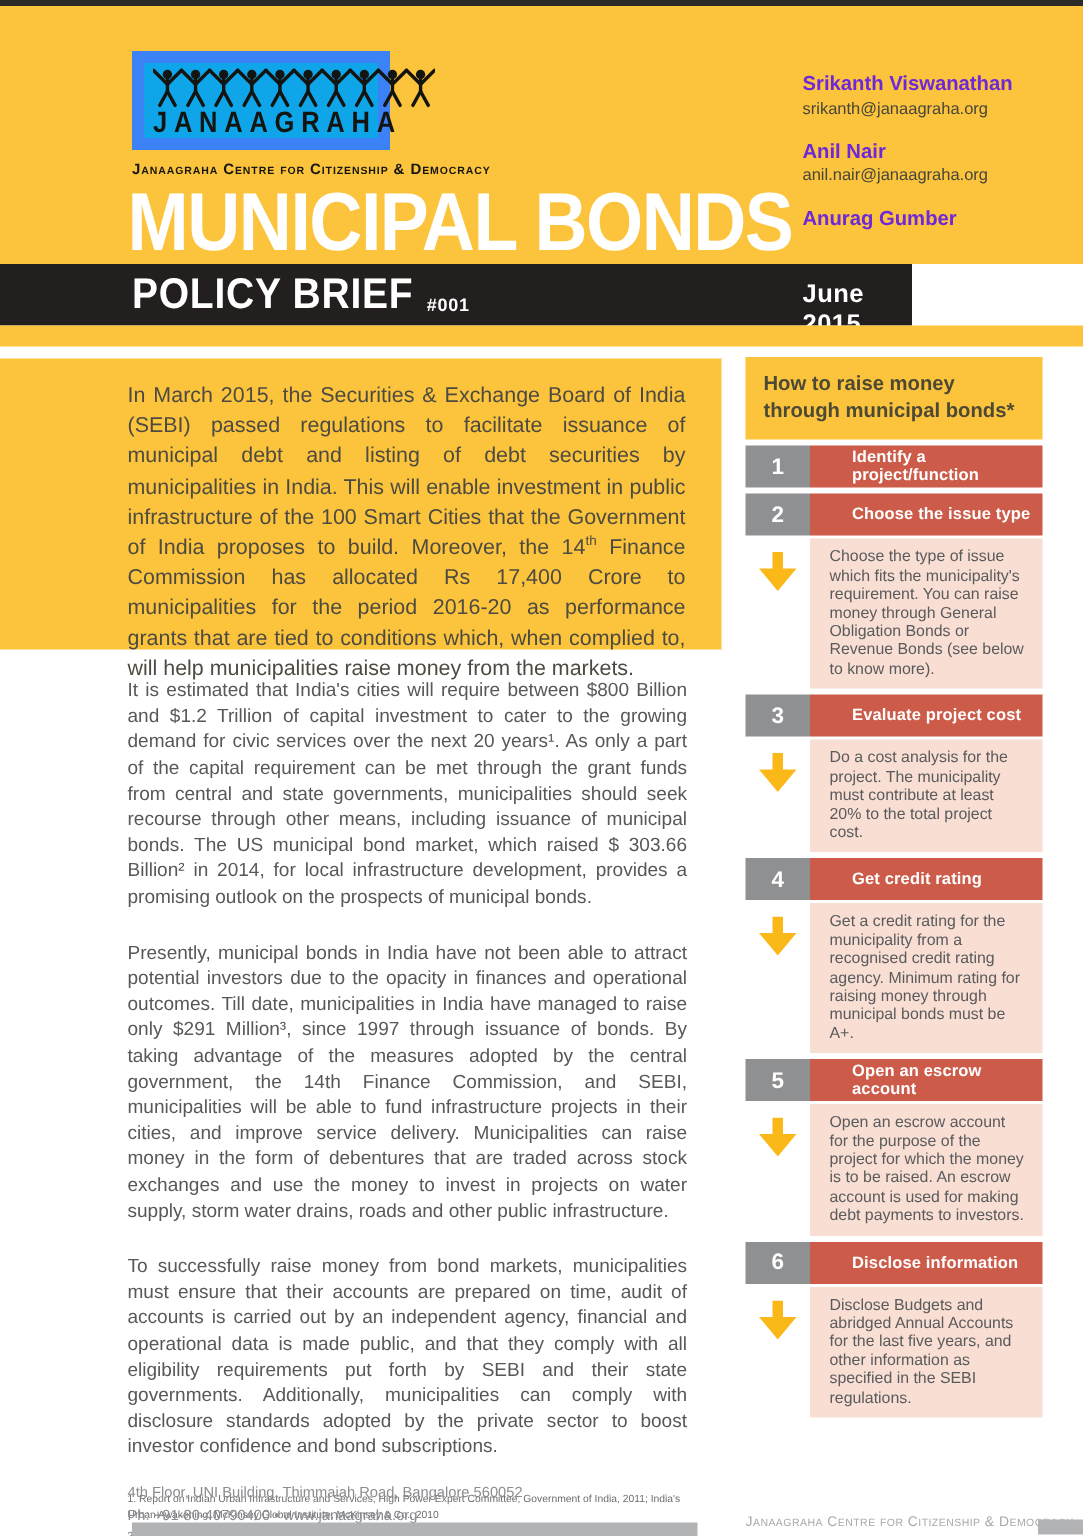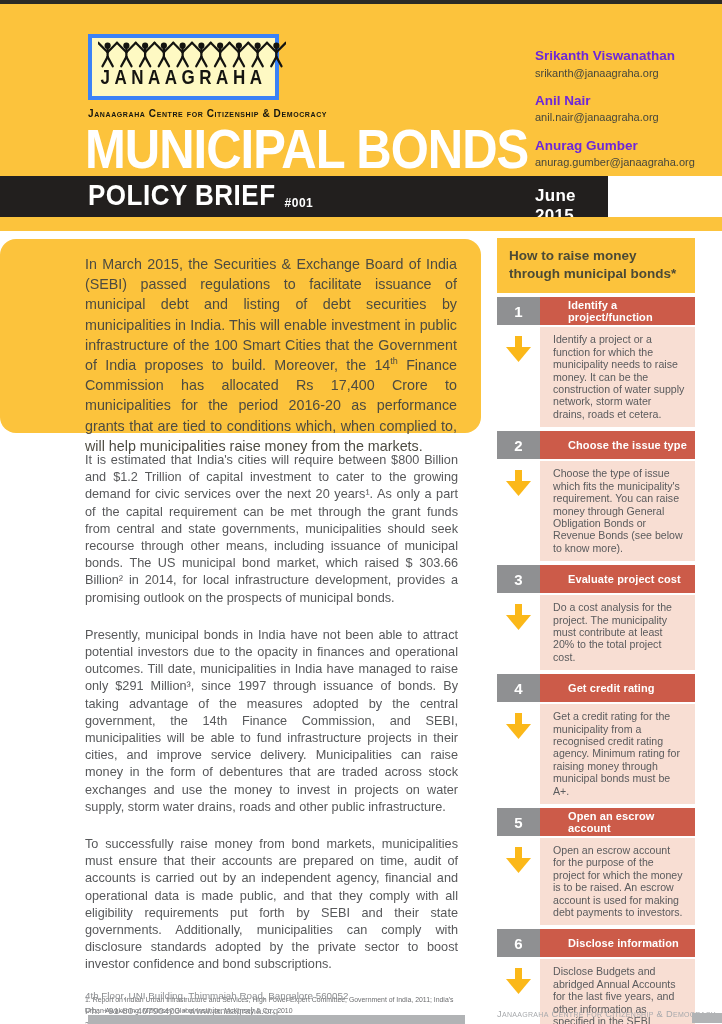--- a/index.html
+++ b/index.html
@@ -7,22 +7,22 @@
     width:722px;height:1024px;position:relative;overflow:hidden;
     background:#ffffff;font-family:"Liberation Sans",sans-serif;
     -webkit-font-smoothing:antialiased;
   }
   .abs{position:absolute;}
 
   
   .top-strip{left:0;top:0;width:722px;height:4px;background:#2b2a26;}
   .header{left:0;top:4px;width:722px;height:172px;background:#fcc33c;}
   .logo-box{
-    left:88px;top:30px;width:191px;height:66px;background:#fef9c3;
-    border:4px solid #3b82f6;box-sizing:border-box;padding:2px 6px 0 6px;
+    left:88px;top:30px;width:172px;height:66px;background:#0ea5e9;
+    border:8px solid #3b82f6;box-sizing:border-box;padding:2px 6px 0 6px;
   }
   .logo-figures{display:block;margin:0 auto;}
   .logo-word{
     text-align:center;font-weight:800;color:#141410;font-size:17px;
     letter-spacing:4.5px;line-height:1;margin-top:-2px;
     transform:scaleY(1.15);transform-origin:center top;
   }
   .logo-tagline{
     left:88px;top:104px;font-size:10px;font-weight:700;color:#16160f;
     font-variant:small-caps;letter-spacing:.6px;
@@ -44,21 +44,21 @@
     display:inline-block;font-size:26px;font-weight:700;letter-spacing:.5px;
     transform:scaleY(1.1);transform-origin:left bottom;vertical-align:bottom;
   }
   .brief-number{display:inline-block;font-size:12px;font-weight:700;margin-left:9px;vertical-align:bottom;padding-bottom:3px;letter-spacing:.5px;}
   .brief-date{position:absolute;left:535px;top:10px;color:#fff;font-size:17px;font-weight:700;letter-spacing:.3px;}
   .yellow-strip{left:0;top:217px;width:722px;height:14px;background:#fcc33c;}
 
   
   .intro-box{
     left:0;top:239px;width:481px;height:194px;background:#fcc33c;
-    box-sizing:border-box;padding:15px 24px 0 85px;border-radius:16px;
+    box-sizing:border-box;padding:15px 24px 0 85px;
   }
   .intro-box p{
     margin:0;font-size:14.3px;line-height:20.2px;color:#4d4b41;
     text-align:justify;font-weight:500;
   }
   .intro-box sup{font-size:9px;line-height:0;}
   .body-col{left:85px;top:452px;width:373px;}
   .body-col p{
     margin:0 0 20px 0;font-size:12.7px;line-height:17.2px;color:#57585a;
     text-align:justify;
@@ -137,21 +137,20 @@
     <div class="contact">
       <div class="contact-name">Srikanth Viswanathan</div>
       <div class="contact-email">srikanth@janaagraha.org</div>
     </div>
     <div class="contact">
       <div class="contact-name">Anil Nair</div>
       <div class="contact-email">anil.nair@janaagraha.org</div>
     </div>
     <div class="contact">
       <div class="contact-name">Anurag Gumber</div>
-      <div class="contact-email">anurag.gumber@janaagraha.org</div>
     </div>
   </div>
 </div>
 
 <div class="abs black-band">
   <div class="brief-label-wrap">
     <span class="brief-label">POLICY BRIEF</span><span class="brief-number">#001</span>
   </div>
   <div class="brief-date">June 2015</div>
 </div>
@@ -173,29 +172,20 @@
 </div>
 
 <div class="abs sidebar">
   <div class="sb-head">How to raise money through municipal bonds*</div>
 
   <div class="step">
     <div class="step-header">
       <div class="step-num">1</div>
       <div class="step-title">Identify a project/function</div>
     </div>
-    <div class="step-body">
-      <div class="step-rail">
-          <svg width="25" height="27" viewBox="0 0 25 27">
-            <rect x="9" y="0" width="7" height="13" fill="#fbb819"></rect>
-            <polygon points="0,11 25,11 12.5,26" fill="#fbb819"></polygon>
-          </svg>
-        </div>
-      <div class="step-desc">Identify a project or a function for which the municipality needs to raise money. It can be the construction of water supply network, storm water drains, roads et cetera.</div>
-    </div>
   </div>
 
   <div class="step">
     <div class="step-header">
       <div class="step-num">2</div>
       <div class="step-title">Choose the issue type</div>
     </div>
     <div class="step-body">
       <div class="step-rail">
           <svg width="25" height="27" viewBox="0 0 25 27">

